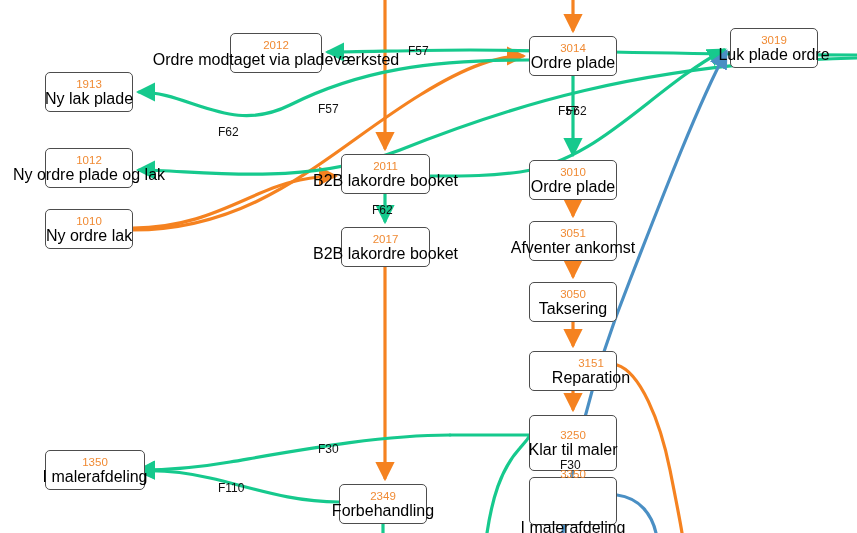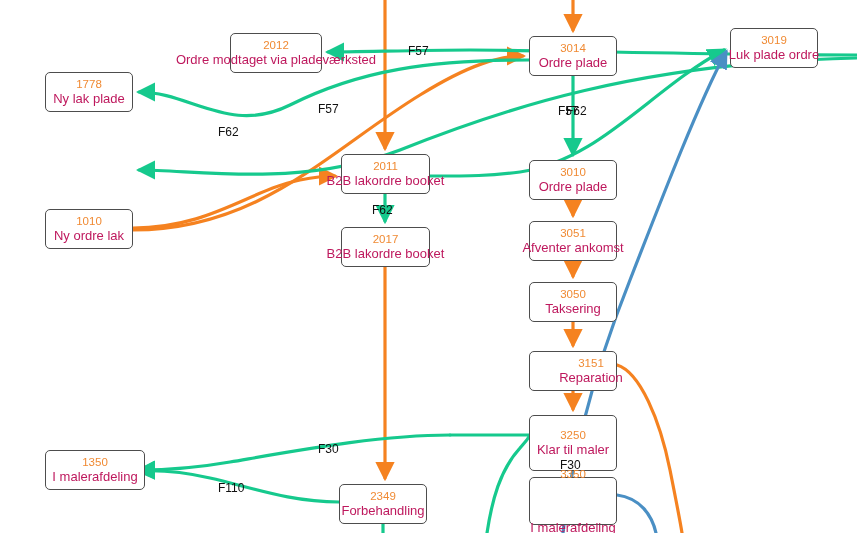--- a/index.html
+++ b/index.html
@@ -1,21 +1,21 @@
 <!DOCTYPE html>
 <html><head>
 <meta charset="utf-8">
 <style>
   html,body{margin:0;padding:0;background:#ffffff;}
   body{width:857px;height:533px;overflow:hidden;font-family:"Liberation Sans",sans-serif;}
   #stage{position:relative;width:857px;height:533px;background:#fff;overflow:hidden;}
   #edges{position:absolute;left:0;top:0;width:857px;height:533px;}
   .node{position:absolute;box-sizing:border-box;background:#ffffff;border:1.4px solid #4d4d4d;border-radius:5px;display:flex;flex-direction:column;align-items:center;justify-content:center;}
   .node .nid{color:#f08a33;font-size:11.5px;line-height:13px;margin-bottom:1px;white-space:nowrap;}
-  .node .nlabel{color:#be185d;font-size:13px;line-height:14px;white-space:nowrap;}
+  .node .nlabel{color:#000000;font-size:16px;line-height:14px;white-space:nowrap;}
   .edge-label{position:absolute;color:#111111;font-size:12px;line-height:13px;white-space:nowrap;font-family:"Liberation Sans",sans-serif;}
 </style>
 </head>
 <body>
 
 <div id="stage">
 
   <svg id="edges" viewBox="0 0 857 533" xmlns="http://www.w3.org/2000/svg">
     <defs>
       <marker id="ag" markerWidth="6" markerHeight="6" refX="5" refY="3" orient="auto">
@@ -74,22 +74,26 @@
 
       <path d="M383,524 L383,533" stroke="#16c98d"></path>
 
       <path d="M563,533 C570,470 590,380 630,280 C665,190 700,100 726,52" stroke="#4a8fc4" marker-end="url(#ab)"></path>
 
       <path d="M617,495 C640,498 652,515 656,533" stroke="#4a8fc4"></path>
     </g>
   </svg>
 
   <div class="node" id="nd0" style="left: 45px; top: 72px; width: 88px; height: 40px;">
-    <span class="nid">1778</span>
+    <span class="nid">1913</span>
     <span class="nlabel">Ny lak plade</span>
+  </div>
+  <div class="node" id="nd1" style="left: 45px; top: 148px; width: 88px; height: 40px; overflow: visible;">
+    <span class="nid">1012</span>
+    <span class="nlabel">Ny ordre plade og lak</span>
   </div>
   <div class="node" id="nd2" style="left: 45px; top: 209px; width: 88px; height: 40px;">
     <span class="nid">1010</span>
     <span class="nlabel">Ny ordre lak</span>
   </div>
   <div class="node" id="nd3" style="left: 230px; top: 33px; width: 92px; height: 40px; overflow: visible; text-align: center;">
     <span class="nid">2012</span>
     <span class="nlabel">Ordre modtaget via pladeværksted</span>
   </div>
   <div class="node" id="nd4" style="left: 341px; top: 154px; width: 89px; height: 40px; overflow: visible;">

